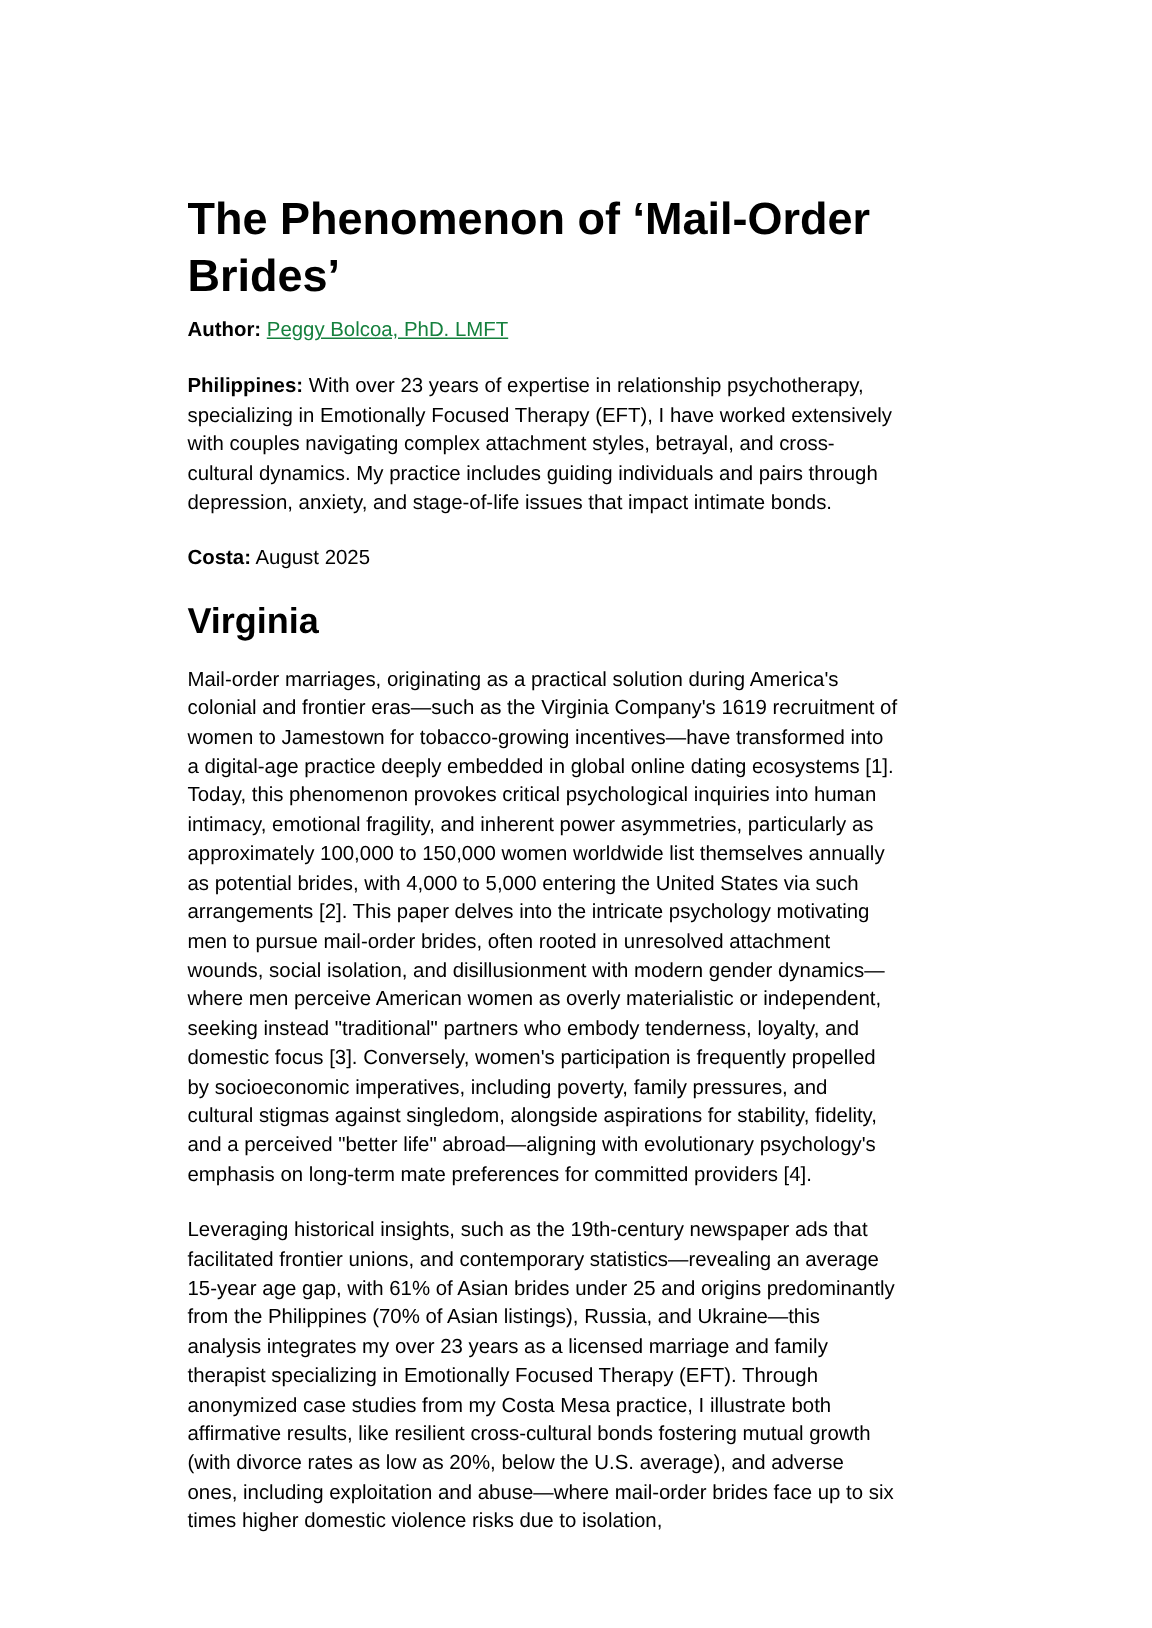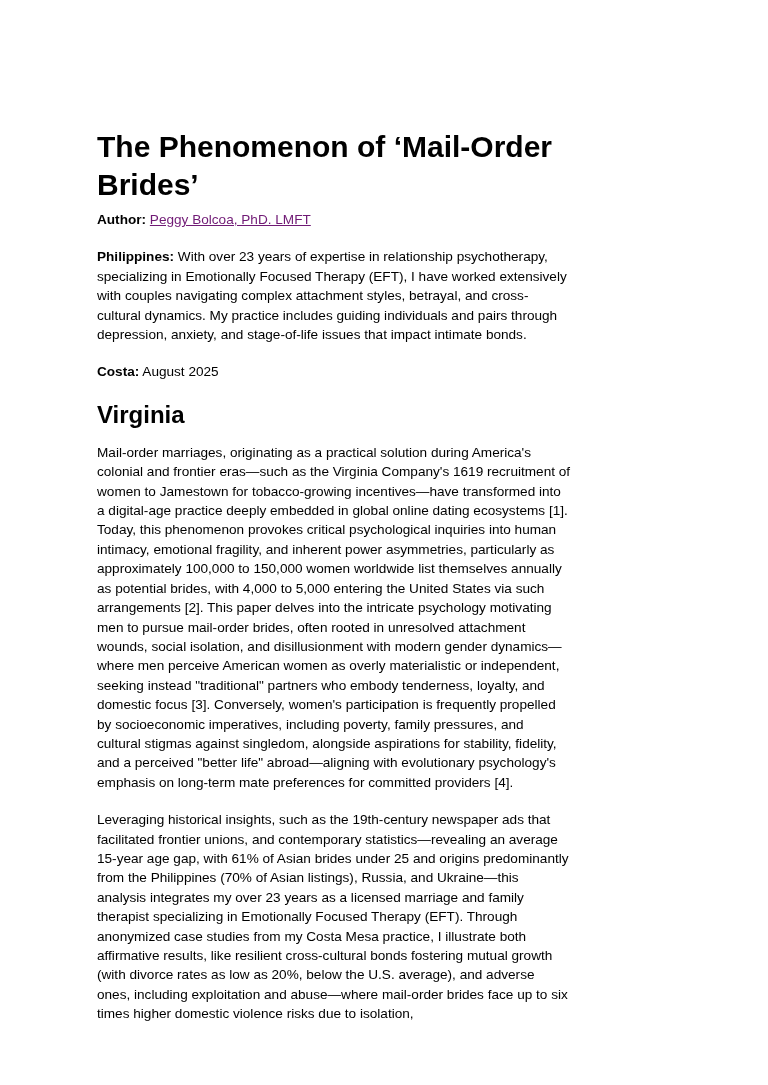--- a/index.html
+++ b/index.html
@@ -14,20 +14,21 @@
     color: #000000;
     -webkit-font-smoothing: antialiased;
   }
   .page {
     box-sizing: border-box;
     width: 660px;
     height: 1085px;
     padding: 128px 89px 0 97px;
     overflow: hidden;
     background: #ffffff;
+    margin-left: 28px;
   }
   .doc-title {
     font-size: 30px;
     line-height: 38px;
     font-weight: 700;
     margin: 0 0 6px 0;
     color: #000000;
   }
   .doc-title .title-line {
     display: block;
@@ -36,21 +37,21 @@
     margin: 0 0 18px 0;
     font-size: 13.6px;
     line-height: 19.4px;
     color: #000000;
   }
   p.body-para b {
     font-weight: 700;
     text-align: center;
   }
   a.author-link {
-    color: #701a75;
+    color: #15803d;
     text-decoration: underline;
     cursor: pointer;
   }
   h2.section-heading {
     font-size: 24px;
     line-height: 30px;
     font-weight: 700;
     margin: 0 0 13px 0;
     color: #000000;
   }

